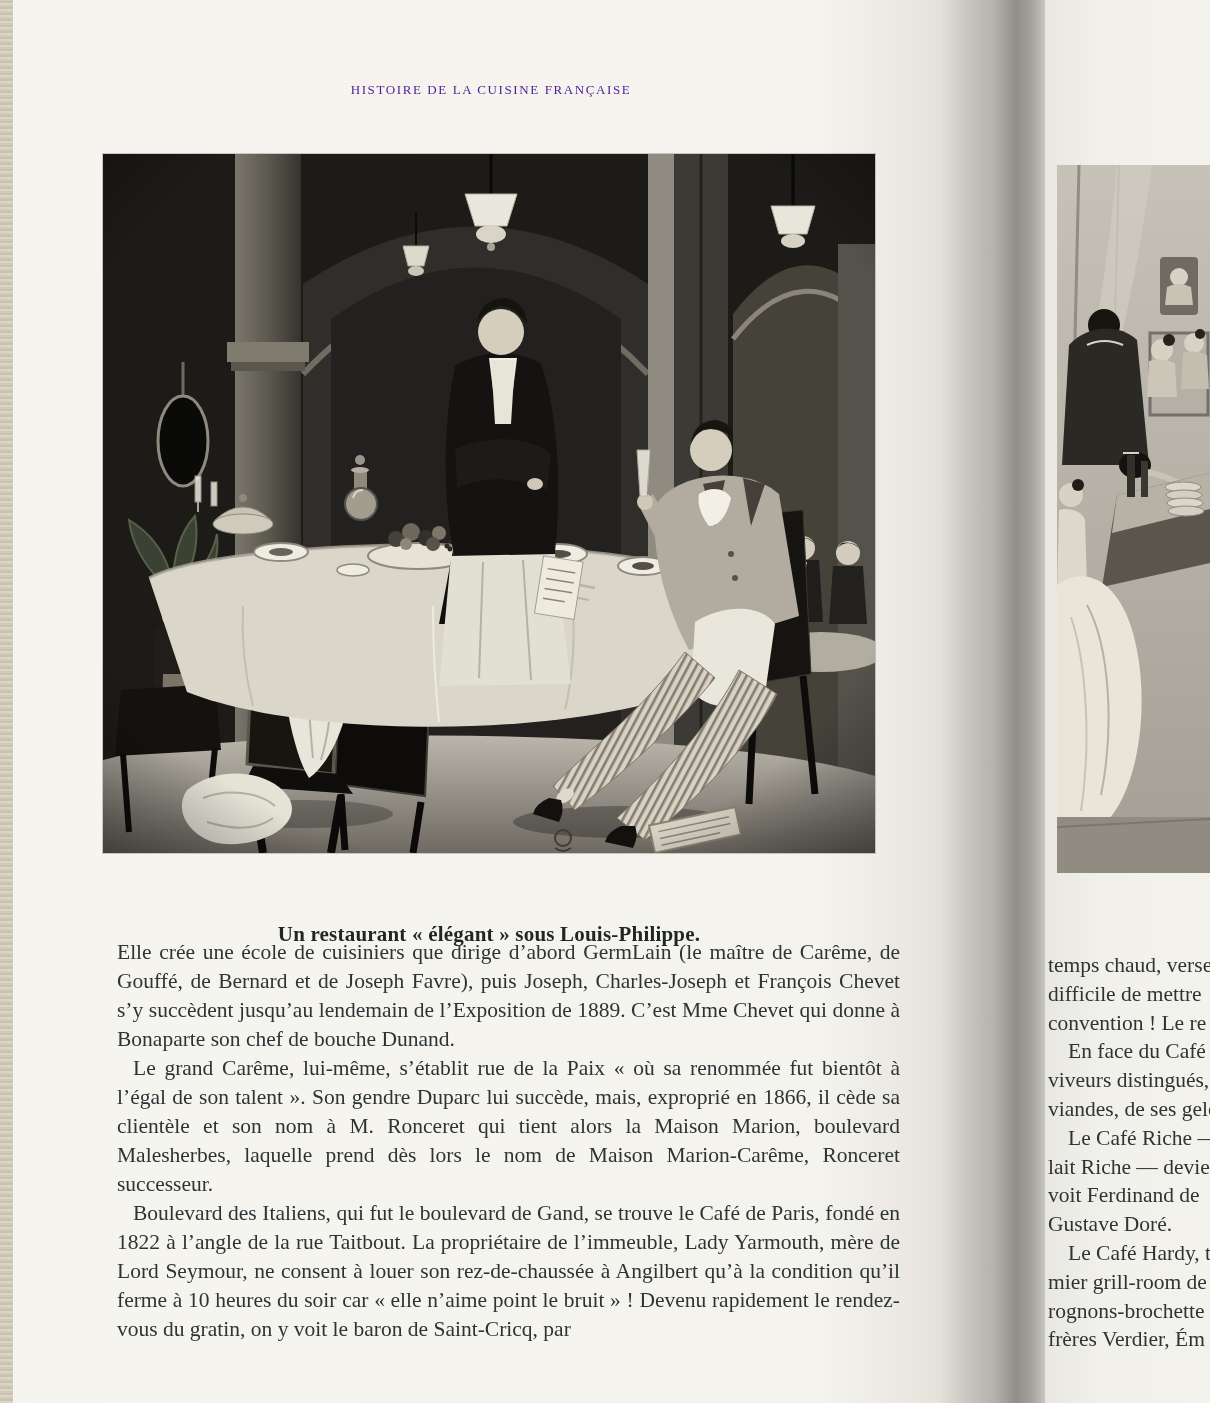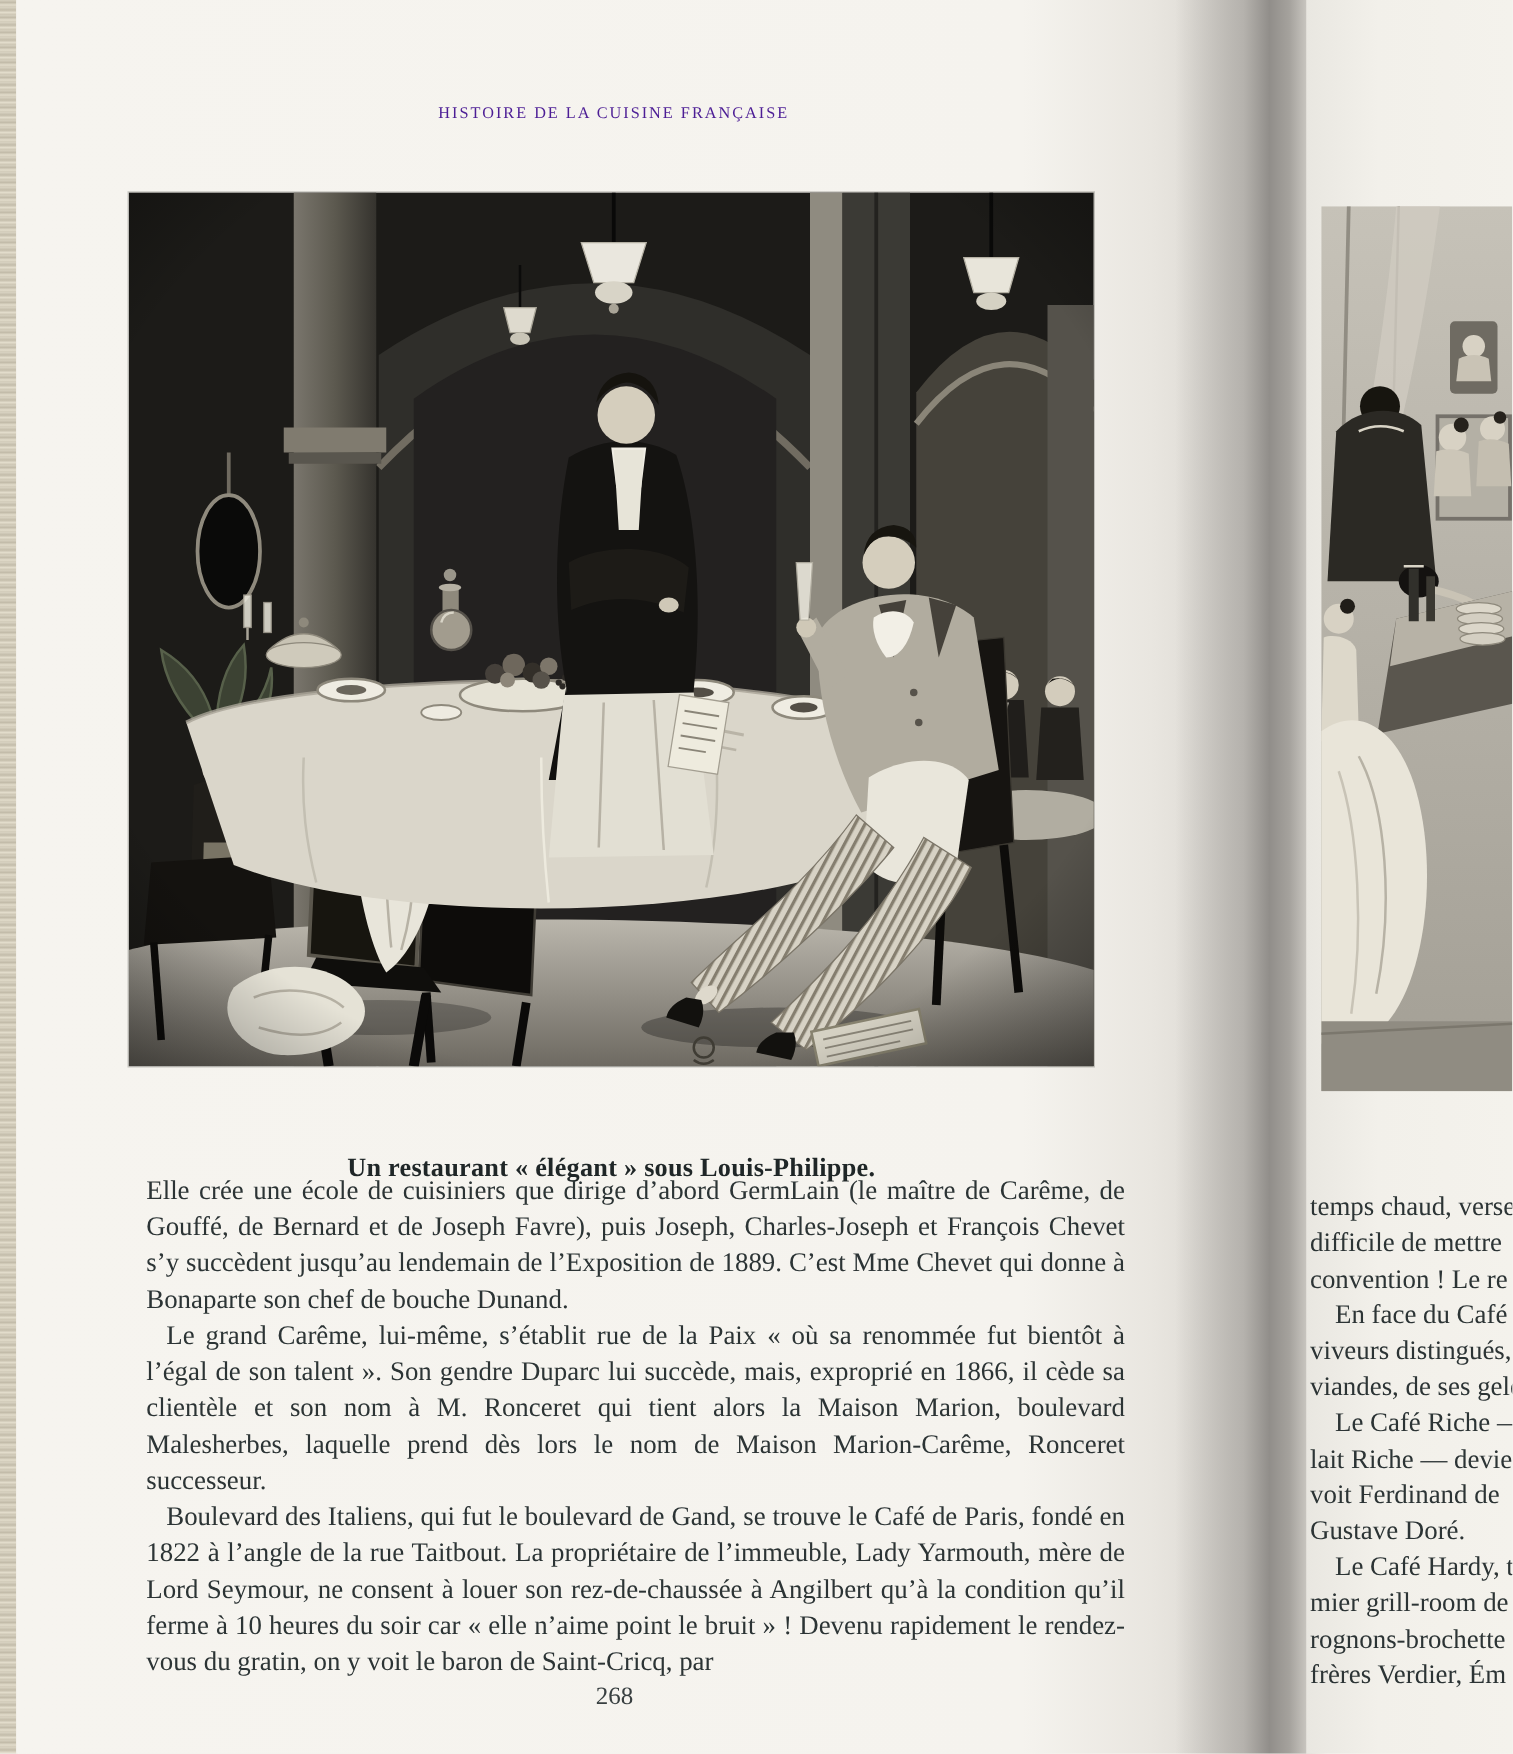--- a/index.html
+++ b/index.html
@@ -293,21 +293,20 @@
   </div>
 
   <div class="caption">Un restaurant « élégant » sous Louis-Philippe.</div>
 
   <div class="body-text">
       <p class="">Elle crée une école de cuisiniers que dirige d’abord GermLain (le maître de Carême, de Gouffé, de Bernard et de Joseph Favre), puis Joseph, Charles-Joseph et François Chevet s’y succèdent jusqu’au lendemain de l’Exposition de 1889. C’est Mme Chevet qui donne à Bonaparte son chef de bouche Dunand.</p>
       <p class="indent">Le grand Carême, lui-même, s’établit rue de la Paix « où sa renommée fut bien­tôt à l’égal de son talent ». Son gendre Duparc lui succède, mais, exproprié en 1866, il cède sa clientèle et son nom à M. Ronceret qui tient alors la Maison Marion, boulevard Malesherbes, laquelle prend dès lors le nom de Maison Marion-Carême, Ronceret successeur.</p>
       <p class="indent">Boulevard des Italiens, qui fut le boulevard de Gand, se trouve le Café de Paris, fondé en 1822 à l’angle de la rue Taitbout. La propriétaire de l’immeuble, Lady Yar­mouth, mère de Lord Seymour, ne consent à louer son rez-de-chaussée à Angilbert qu’à la condition qu’il ferme à 10 heures du soir car « elle n’aime point le bruit » ! Devenu rapidement le rendez-vous du gratin, on y voit le baron de Saint-Cricq, par</p>
     </div>
 
-  <div class="folio">268</div>
 
   <div class="figure-right">
     <svg viewBox="0 0 153 708" preserveAspectRatio="none">
       <defs>
         <linearGradient id="rwall" x1="0" y1="0" x2="0" y2="1">
           <stop offset="0" stop-color="#c6c2b8"></stop>
             <stop offset="1" stop-color="#a39f95"></stop>
         </linearGradient>
       </defs>
       <rect width="153" height="708" fill="url(#rwall)"></rect>

